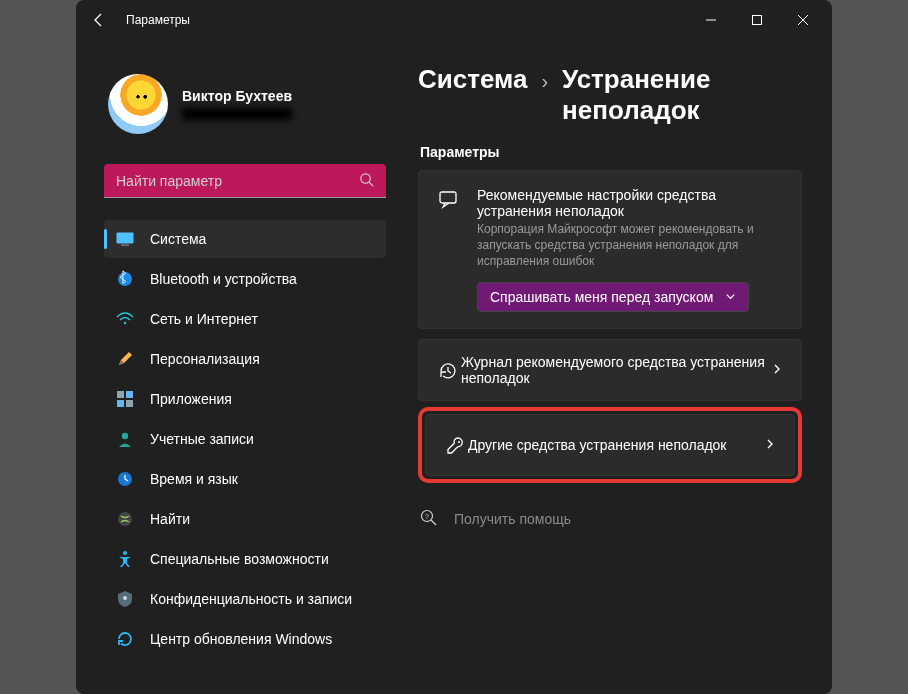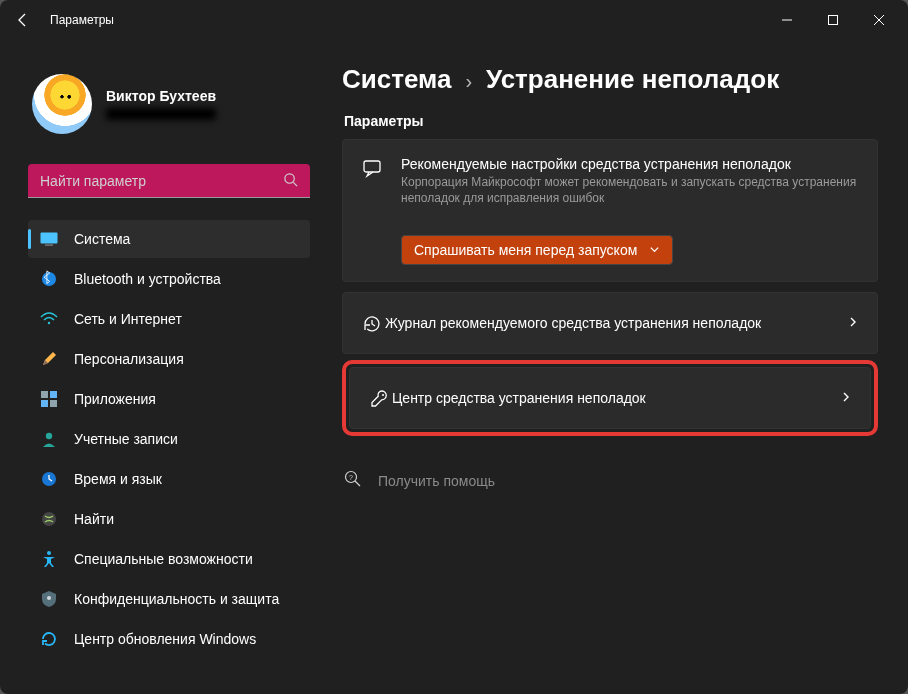--- a/index.html
+++ b/index.html
@@ -1,18 +1,18 @@
 <!DOCTYPE html>
 <html><head>
 <meta charset="utf-8">
 <style>
   * { box-sizing: border-box; margin: 0; padding: 0; font-family: "Segoe UI", Arial, sans-serif; }
   body { background: #555; display: flex; justify-content: center; align-items: flex-start; }
   .window {
-    width: 908px; height: 694px;
+    width: 756px; height: 694px;
     background: #202020;
     border-radius: 8px;
     color: #fff;
     display: flex; flex-direction: column;
     overflow: hidden;
   }
   .titlebar {
     height: 40px; display: flex; align-items: center; justify-content: space-between;
     padding: 0 6px 0 14px;
   }
@@ -64,34 +64,34 @@
     padding: 16px 18px; margin-bottom: 10px;
     display: flex; align-items: center; gap: 18px;
   }
   .card.big { align-items: flex-start; }
   .card-icon { width: 22px; flex:0 0 22px; display:flex; align-items:center; justify-content:center; color:#fff; margin-top:2px;}
   .card-content { flex: 1; }
   .card-title { font-size: 14px; color:#fff; }
   .card-desc { font-size: 12px; color: #9a9a9a; margin-top: 2px; line-height:1.35; }
   .dropdown {
     display: inline-flex; align-items: center; gap: 12px;
-    background: #c2410c; border:1px solid #454545; border-radius: 4px;
-    padding: 6px 12px; margin-top: 29px; font-size:14px;
+    background: #701a75; border:1px solid #454545; border-radius: 4px;
+    padding: 6px 12px; margin-top: 12px; font-size:14px;
   }
   .chevron { color: #fff; }
   .row-card {
     background: #2b2b2b; border: 1px solid #333; border-radius: 4px;
     padding: 0 18px; height: 62px; margin-bottom: 6px;
     display: flex; align-items: center; gap: 2px;
   }
   .row-label { flex:1; font-size:14px; }
   .highlighted { border: 4px solid #e53935; border-radius: 10px; padding:3px; margin-bottom:6px;}
   .highlighted .row-card { margin-bottom:0; }
 
-  .footer-links { margin-top: 34px; display:flex; flex-direction:column; gap:28px; padding-left:2px;}
+  .footer-links { margin-top: 26px; display:flex; flex-direction:column; gap:28px; padding-left:2px;}
   .flink { display:flex; align-items:center; gap:14px; font-size:14px; color:#8a8a8a;}
   .flink.active { color:#cfcfcf;}
   .flink-icon { width:20px; flex:0 0 20px; color:#cfcfcf;}
 </style>
 </head>
 <body>
 
 <div class="window">
 
   <div class="titlebar">
@@ -228,21 +228,21 @@
             </span>
           <span>Специальные возможности</span>
         </div>
         <div class="nav-item">
           <span class="nav-icon">
               <svg width="14" height="16" viewBox="0 0 14 16">
                 <path d="M7 0l7 3v5q0 6 -7 8q-7 -2 -7 -8v-5z" fill="#546e7a"></path>
                 <circle cx="7" cy="7" r="2" fill="#cfd8dc"></circle>
               </svg>
             </span>
-          <span>Конфиденциальность и защита</span>
+          <span>Конфиденциальность и записи</span>
         </div>
         <div class="nav-item">
           <span class="nav-icon">
               <svg width="16" height="16" viewBox="0 0 16 16" fill="none" stroke="#29b6f6" stroke-width="1.8">
                 <path d="M2 8a6 6 0 1 1 2 4.5"></path>
                 <path d="M2 14v-4h4"></path>
               </svg>
             </span>
           <span>Центр обновления Windows</span>
         </div>
@@ -296,21 +296,21 @@
       </div>
 
       <div class="highlighted">
         <div class="row-card">
           <div class="card-icon">
             <svg width="20" height="20" viewBox="0 0 20 20" fill="none" stroke="#fff" stroke-width="1.3">
                 <path d="M13 2a4 4 0 0 0-3.8 5.3L3 13.5V17h3.5l6.2-6.2A4 4 0 1 0 13 2z"></path>
                 <circle cx="14" cy="6" r="1" fill="#fff" stroke="none"></circle>
               </svg>
           </div>
-          <span class="row-label">Центр средства устранения неполадок</span>
+          <span class="row-label">Другие средства устранения неполадок</span>
           <span class="chevron">
             <svg width="12" height="12" viewBox="0 0 12 12" fill="none" stroke="#fff" stroke-width="1.4">
                 <path d="M4 2l4 4-4 4"></path>
               </svg>
           </span>
         </div>
       </div>
 
       <div class="footer-links">
         <div class="flink">

